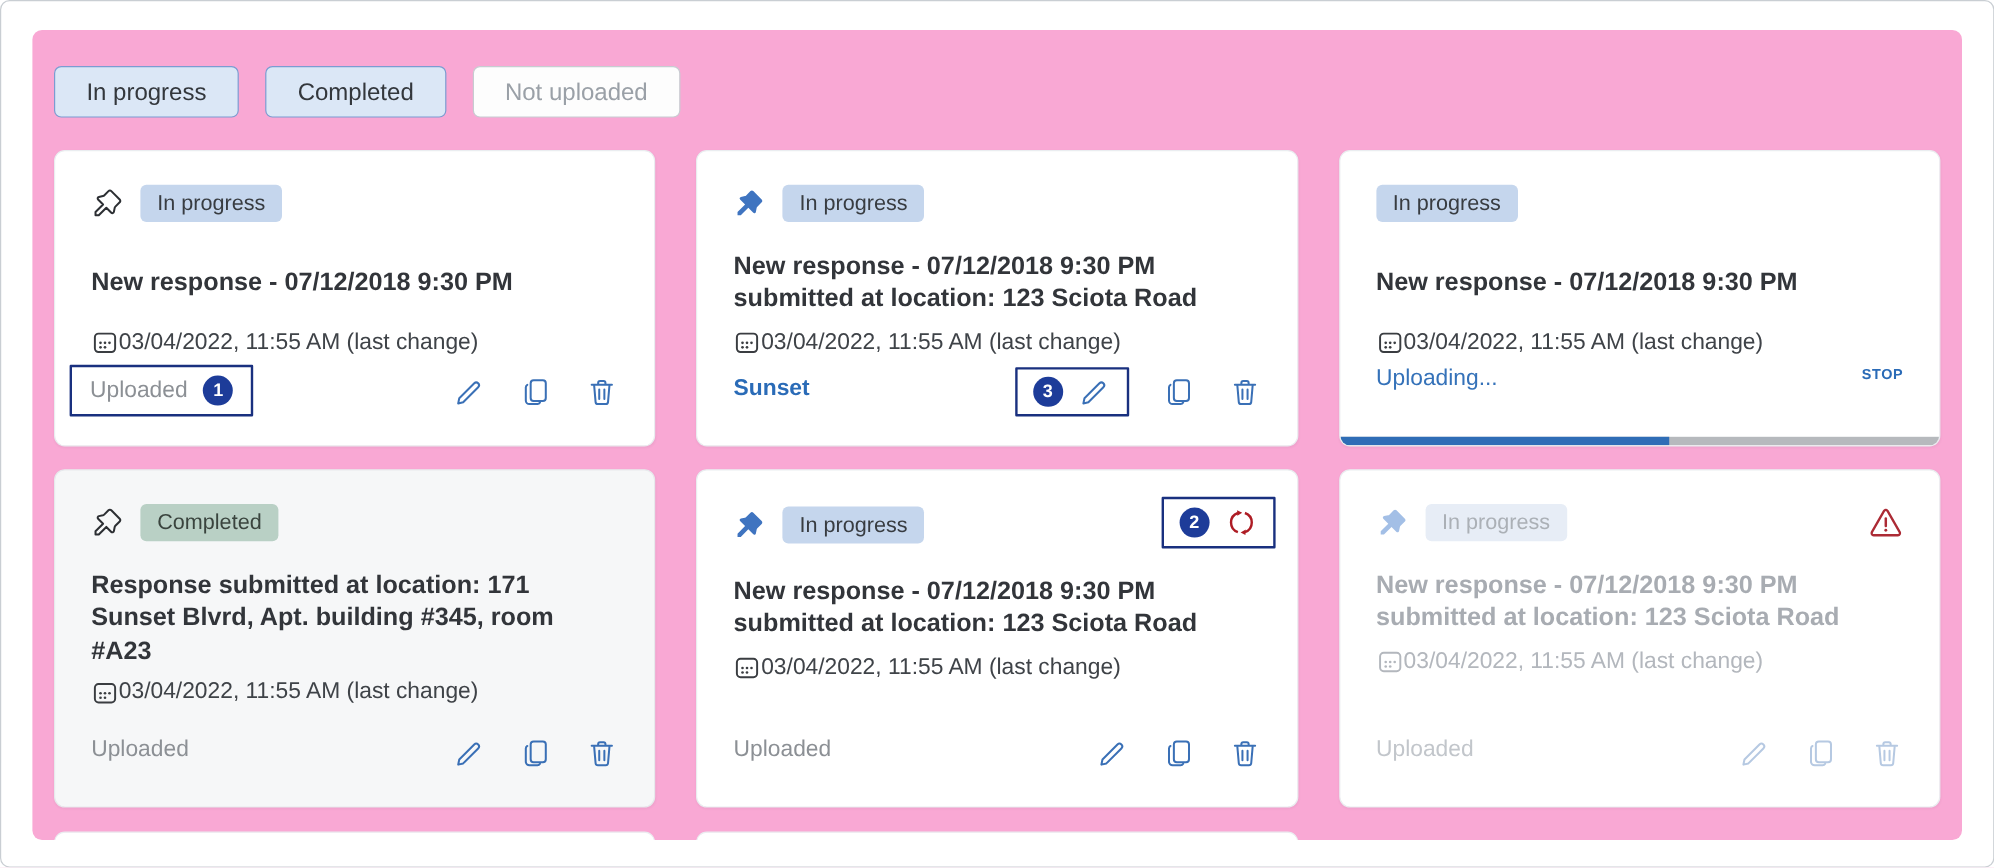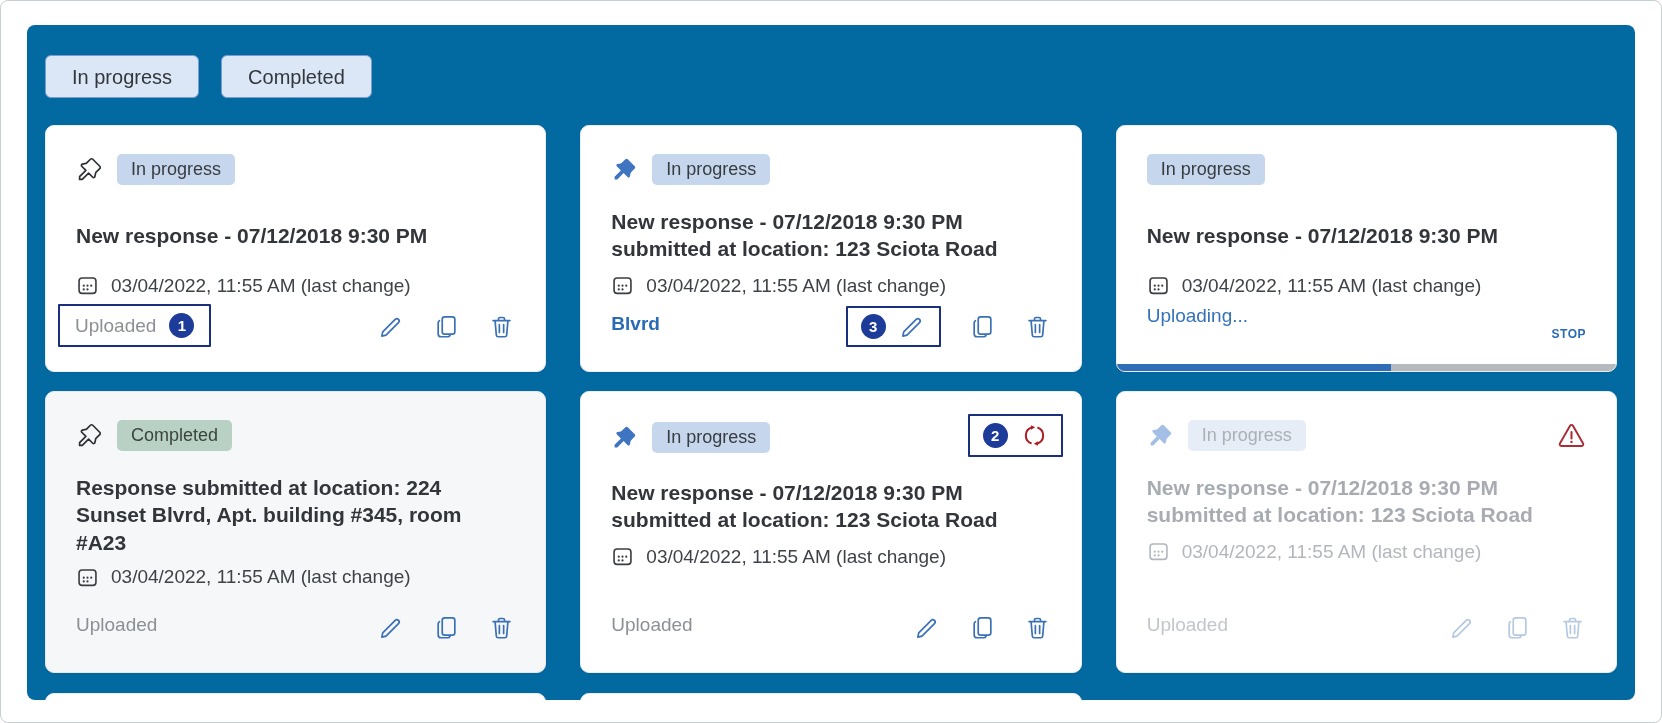--- a/index.html
+++ b/index.html
@@ -3,21 +3,21 @@
 <meta charset="utf-8">
 <style>
   * { box-sizing: border-box; margin: 0; padding: 0; }
   html,body { width:1662px; height:723px; background:#fff; font-family:"Liberation Sans","DejaVu Sans",sans-serif; overflow:hidden; }
   .window {
     width:1662px; height:723px;
     border:1px solid #c9ced3; border-radius:8px;
     background:#fff; padding:24px 26px 0; overflow:hidden;
   }
   .panel {
-    background:#0369a1; border-radius:8px;
+    background:#f9a8d4; border-radius:8px;
     height:675px; padding:30px 18px 0; overflow:hidden;
   }
   
   .filters { display:flex; gap:22px; margin-bottom:27px; }
   .filter-btn {
     font-family:inherit; font-size:20px; color:#33373c;
     background:#dbe7f6; border:1.5px solid #7b9cd1; border-radius:6px;
     padding:0 26px; height:43px; line-height:40px; cursor:pointer;
   }
   .filter-btn.inactive { background:#fdfdfd; border-color:#c7ccd1; color:#9aa0a7; }
@@ -37,21 +37,21 @@
     display:inline-block; font-size:18px; color:#383c41;
     background:#c5d6ed; border-radius:5px; padding:5px 14px; white-space:nowrap;
   }
   .badge.completed { background:#b9d0c5; color:#3a443e; }
   .badge.disabled  { background:#e7edf6; color:#abb0b6; }
   .title {
     margin-top:22px; font-size:21px; font-weight:700; color:#32353a; line-height:1.3;
     min-height:56px;
   }
   .card.one-line .title { display:flex; align-items:center; }
-  .date-row { margin-top:10px; display:flex; align-items:center; gap:12px; font-size:19px; color:#3f4348; }
+  .date-row { margin-top:10px; display:flex; align-items:center; font-size:19px; color:#3f4348; }
   .footer { margin-top:auto; display:flex; align-items:flex-start; min-height:36px; }
   .status { font-size:19px; color:#8c9095; }
   .link { font-size:19px; font-weight:700; color:#2a6bb7; background:none; border:none; cursor:pointer; font-family:inherit; padding:0; }
   .link.regular { font-weight:400; color:#3572b9; }
   .stop { margin-left:auto; font-size:12px; font-weight:700; letter-spacing:.5px; color:#2a6bb7; background:none; border:none; cursor:pointer; font-family:inherit; }
   .actions { margin-left:auto; display:flex; align-items:center; gap:28px; }
   .icon-btn { background:none; border:none; padding:0; cursor:pointer; color:#3a70b6; display:flex; align-items:center; }
   .icon-btn svg { width:27px; height:27px; }
   .pin { color:#2c2f33; display:flex; }
   .pin svg { width:27px; height:27px; }
@@ -77,21 +77,21 @@
     width:25px; height:25px; border-radius:50%; background:#1d3c99; color:#fff;
     font-size:15px; font-weight:700; display:flex; align-items:center; justify-content:center;
   }
   .retry { background:none; border:none; padding:0; cursor:pointer; color:#ae1c24; display:flex; }
   .retry svg { width:27px; height:27px; }
   .warn { margin-left:auto; color:#ac2b35; display:flex; }
   .warn svg { width:29px; height:29px; }
   
   .progress-track { position:absolute; left:0; right:0; bottom:0; height:7px; background:#b6b9bd; }
   .progress-fill { height:100%; background:#2f6db6; }
-  .uploading-footer { margin-bottom:8px;flex-direction:column; }
+  .uploading-footer { margin-bottom:8px; }
   
   .partial-row { display:grid; grid-template-columns:repeat(3,1fr); gap:0 34px; margin-top:20px; }
   .partial-card { height:40px; background:#fff; border:1px solid #eaedf0; border-radius:9px; }
 </style>
 </head>
 <body>
 
 <svg width="0" height="0" style="position:absolute" aria-hidden="true">
   <symbol id="i-pin-outline" viewBox="0 0 24 24">
     <path d="M14.9 2.9 L21.1 9.1 C21.7 9.7 21.7 10.6 21.1 11.2 L17.9 14.4 C17.7 14.6 17.5 15 17.4 15.3 L16.8 18.3 C16.6 19.2 15.5 19.5 14.9 18.9 L11.2 15.2 L5.6 20.8 L3.2 20.8 L3.2 18.4 L8.8 12.8 L5.1 9.1 C4.5 8.5 4.8 7.4 5.7 7.2 L8.7 6.6 C9 6.5 9.4 6.3 9.6 6.1 L12.8 2.9 C13.4 2.3 14.3 2.3 14.9 2.9 Z" fill="none" stroke="currentColor" stroke-width="1.5" stroke-linejoin="round"></path>
@@ -132,20 +132,21 @@
     <circle cx="12" cy="17.3" r="1" fill="currentColor"></circle>
   </symbol>
 </svg>
 
 <div class="window">
   <div class="panel">
 
     <div class="filters">
       <button class="filter-btn">In progress</button>
       <button class="filter-btn">Completed</button>
+      <button class="filter-btn inactive">Not uploaded</button>
     </div>
 
     <div class="grid">
 
       <article class="card one-line">
         <div class="card-head">
           <span class="pin">
               <svg>
                 <use href="#i-pin-outline"></use>
               </svg>
@@ -198,21 +199,21 @@
         <h3 class="title">New response - 07/12/2018 9:30 PM submitted at location: 123 Sciota Road</h3>
         <div class="date-row">
           <span class="cal">
               <svg>
                 <use href="#i-calendar"></use>
               </svg>
             </span>
           <span>03/04/2022, 11:55 AM (last change)</span>
         </div>
         <div class="footer">
-          <button class="link">Blvrd</button>
+          <button class="link">Sunset</button>
           <div class="actions">
             <span class="callout icon-box">
               <span class="num">3</span>
               <button class="icon-btn">
                   <svg>
                     <use href="#i-pencil"></use>
                   </svg>
                 </button>
             </span>
             <button class="icon-btn">
@@ -253,21 +254,21 @@
 
       <article class="card muted-bg">
         <div class="card-head">
           <span class="pin">
               <svg>
                 <use href="#i-pin-outline"></use>
               </svg>
             </span>
           <span class="badge completed">Completed</span>
         </div>
-        <h3 class="title">Response submitted at location: 224 Sunset Blvrd, Apt. building #345, room #A23</h3>
+        <h3 class="title">Response submitted at location: 171 Sunset Blvrd, Apt. building #345, room #A23</h3>
         <div class="date-row">
           <span class="cal">
               <svg>
                 <use href="#i-calendar"></use>
               </svg>
             </span>
           <span>03/04/2022, 11:55 AM (last change)</span>
         </div>
         <div class="footer">
           <span class="status">Uploaded</span>

